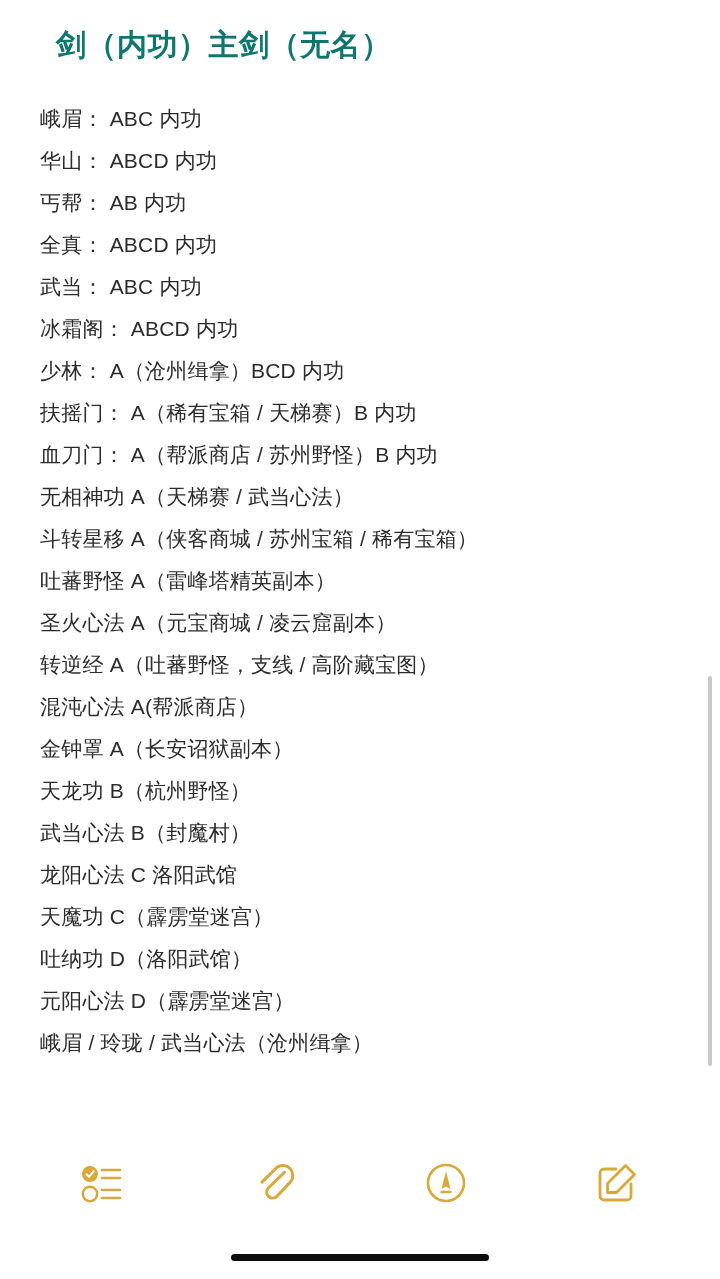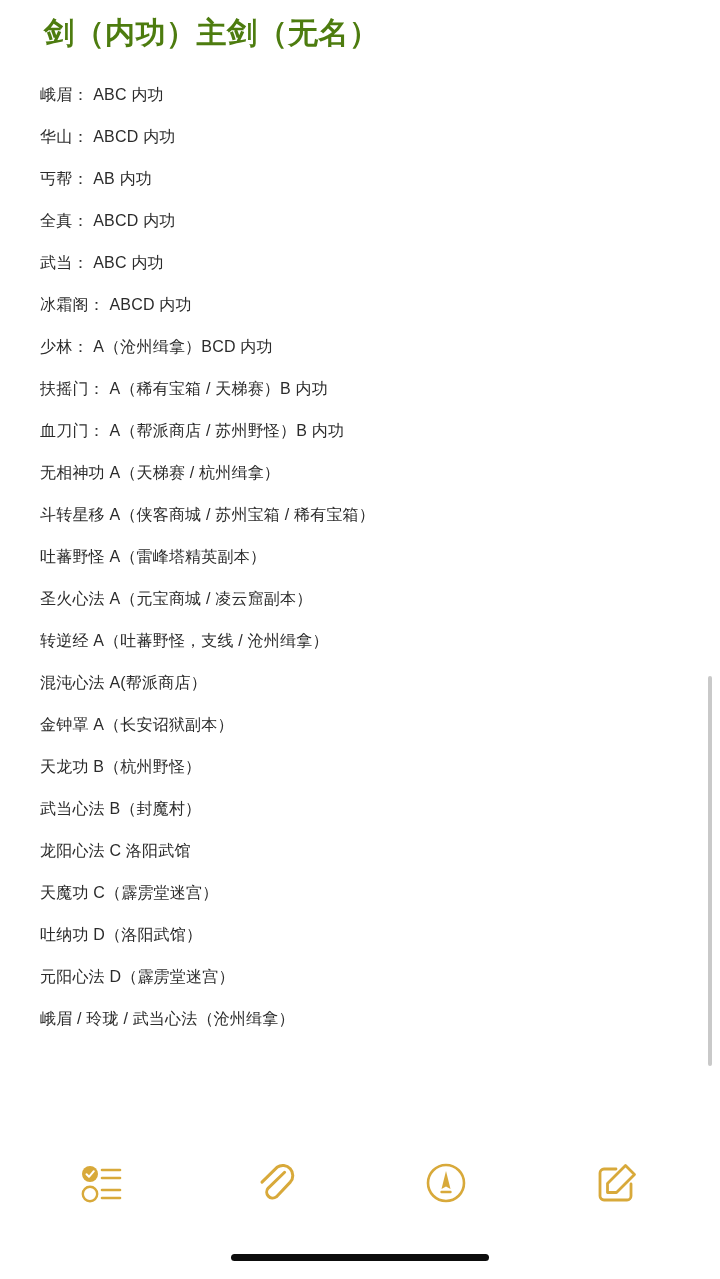--- a/index.html
+++ b/index.html
@@ -27,33 +27,33 @@
     flex: 1 1 auto;
     padding: 0 40px;
     position: relative;
     overflow: hidden;
   }
 
   .note-title {
     font-size: 30px;
     font-weight: bold;
     letter-spacing: 0.5px;
-    margin: 4px;
+    margin: 16px;
     padding-top: 8px;
     padding-bottom: 16px;
-    color: #4d7c0f;
+    color: #0f766e;
     line-height: 1.4;
   }
 
   .note-lines {
     display: block;
   }
 
   .note-line {
-    font-size: 16px;
+    font-size: 21px;
     line-height: 42px;
     color: #2b2b2b;
     white-space: pre-wrap;
     letter-spacing: 0.2px;
   }
 
   .scrollbar-track {
     position: absolute;
     right: 8px;
     top: 676px;
@@ -116,25 +116,25 @@
     <div class="note-lines">
       <div class="note-line">峨眉： ABC 内功</div>
       <div class="note-line">华山： ABCD 内功</div>
       <div class="note-line">丐帮： AB 内功</div>
       <div class="note-line">全真： ABCD 内功</div>
       <div class="note-line">武当： ABC 内功</div>
       <div class="note-line">冰霜阁： ABCD 内功</div>
       <div class="note-line">少林： A（沧州缉拿）BCD 内功</div>
       <div class="note-line">扶摇门： A（稀有宝箱 / 天梯赛）B 内功</div>
       <div class="note-line">血刀门： A（帮派商店 / 苏州野怪）B 内功</div>
-      <div class="note-line">无相神功 A（天梯赛 / 杭州缉拿）</div>
+      <div class="note-line">无相神功 A（天梯赛 / 武当心法）</div>
       <div class="note-line">斗转星移 A（侠客商城 / 苏州宝箱 / 稀有宝箱）</div>
       <div class="note-line">吐蕃野怪 A（雷峰塔精英副本）</div>
       <div class="note-line">圣火心法 A（元宝商城 / 凌云窟副本）</div>
-      <div class="note-line">转逆经 A（吐蕃野怪，支线 / 沧州缉拿）</div>
+      <div class="note-line">转逆经 A（吐蕃野怪，支线 / 高阶藏宝图）</div>
       <div class="note-line">混沌心法 A(帮派商店）</div>
       <div class="note-line">金钟罩 A（长安诏狱副本）</div>
       <div class="note-line">天龙功 B（杭州野怪）</div>
       <div class="note-line">武当心法 B（封魔村）</div>
       <div class="note-line">龙阳心法 C 洛阳武馆</div>
       <div class="note-line">天魔功 C（霹雳堂迷宫）</div>
       <div class="note-line">吐纳功 D（洛阳武馆）</div>
       <div class="note-line">元阳心法 D（霹雳堂迷宫）</div>
       <div class="note-line">峨眉 / 玲珑 / 武当心法（沧州缉拿）</div>
     </div>

